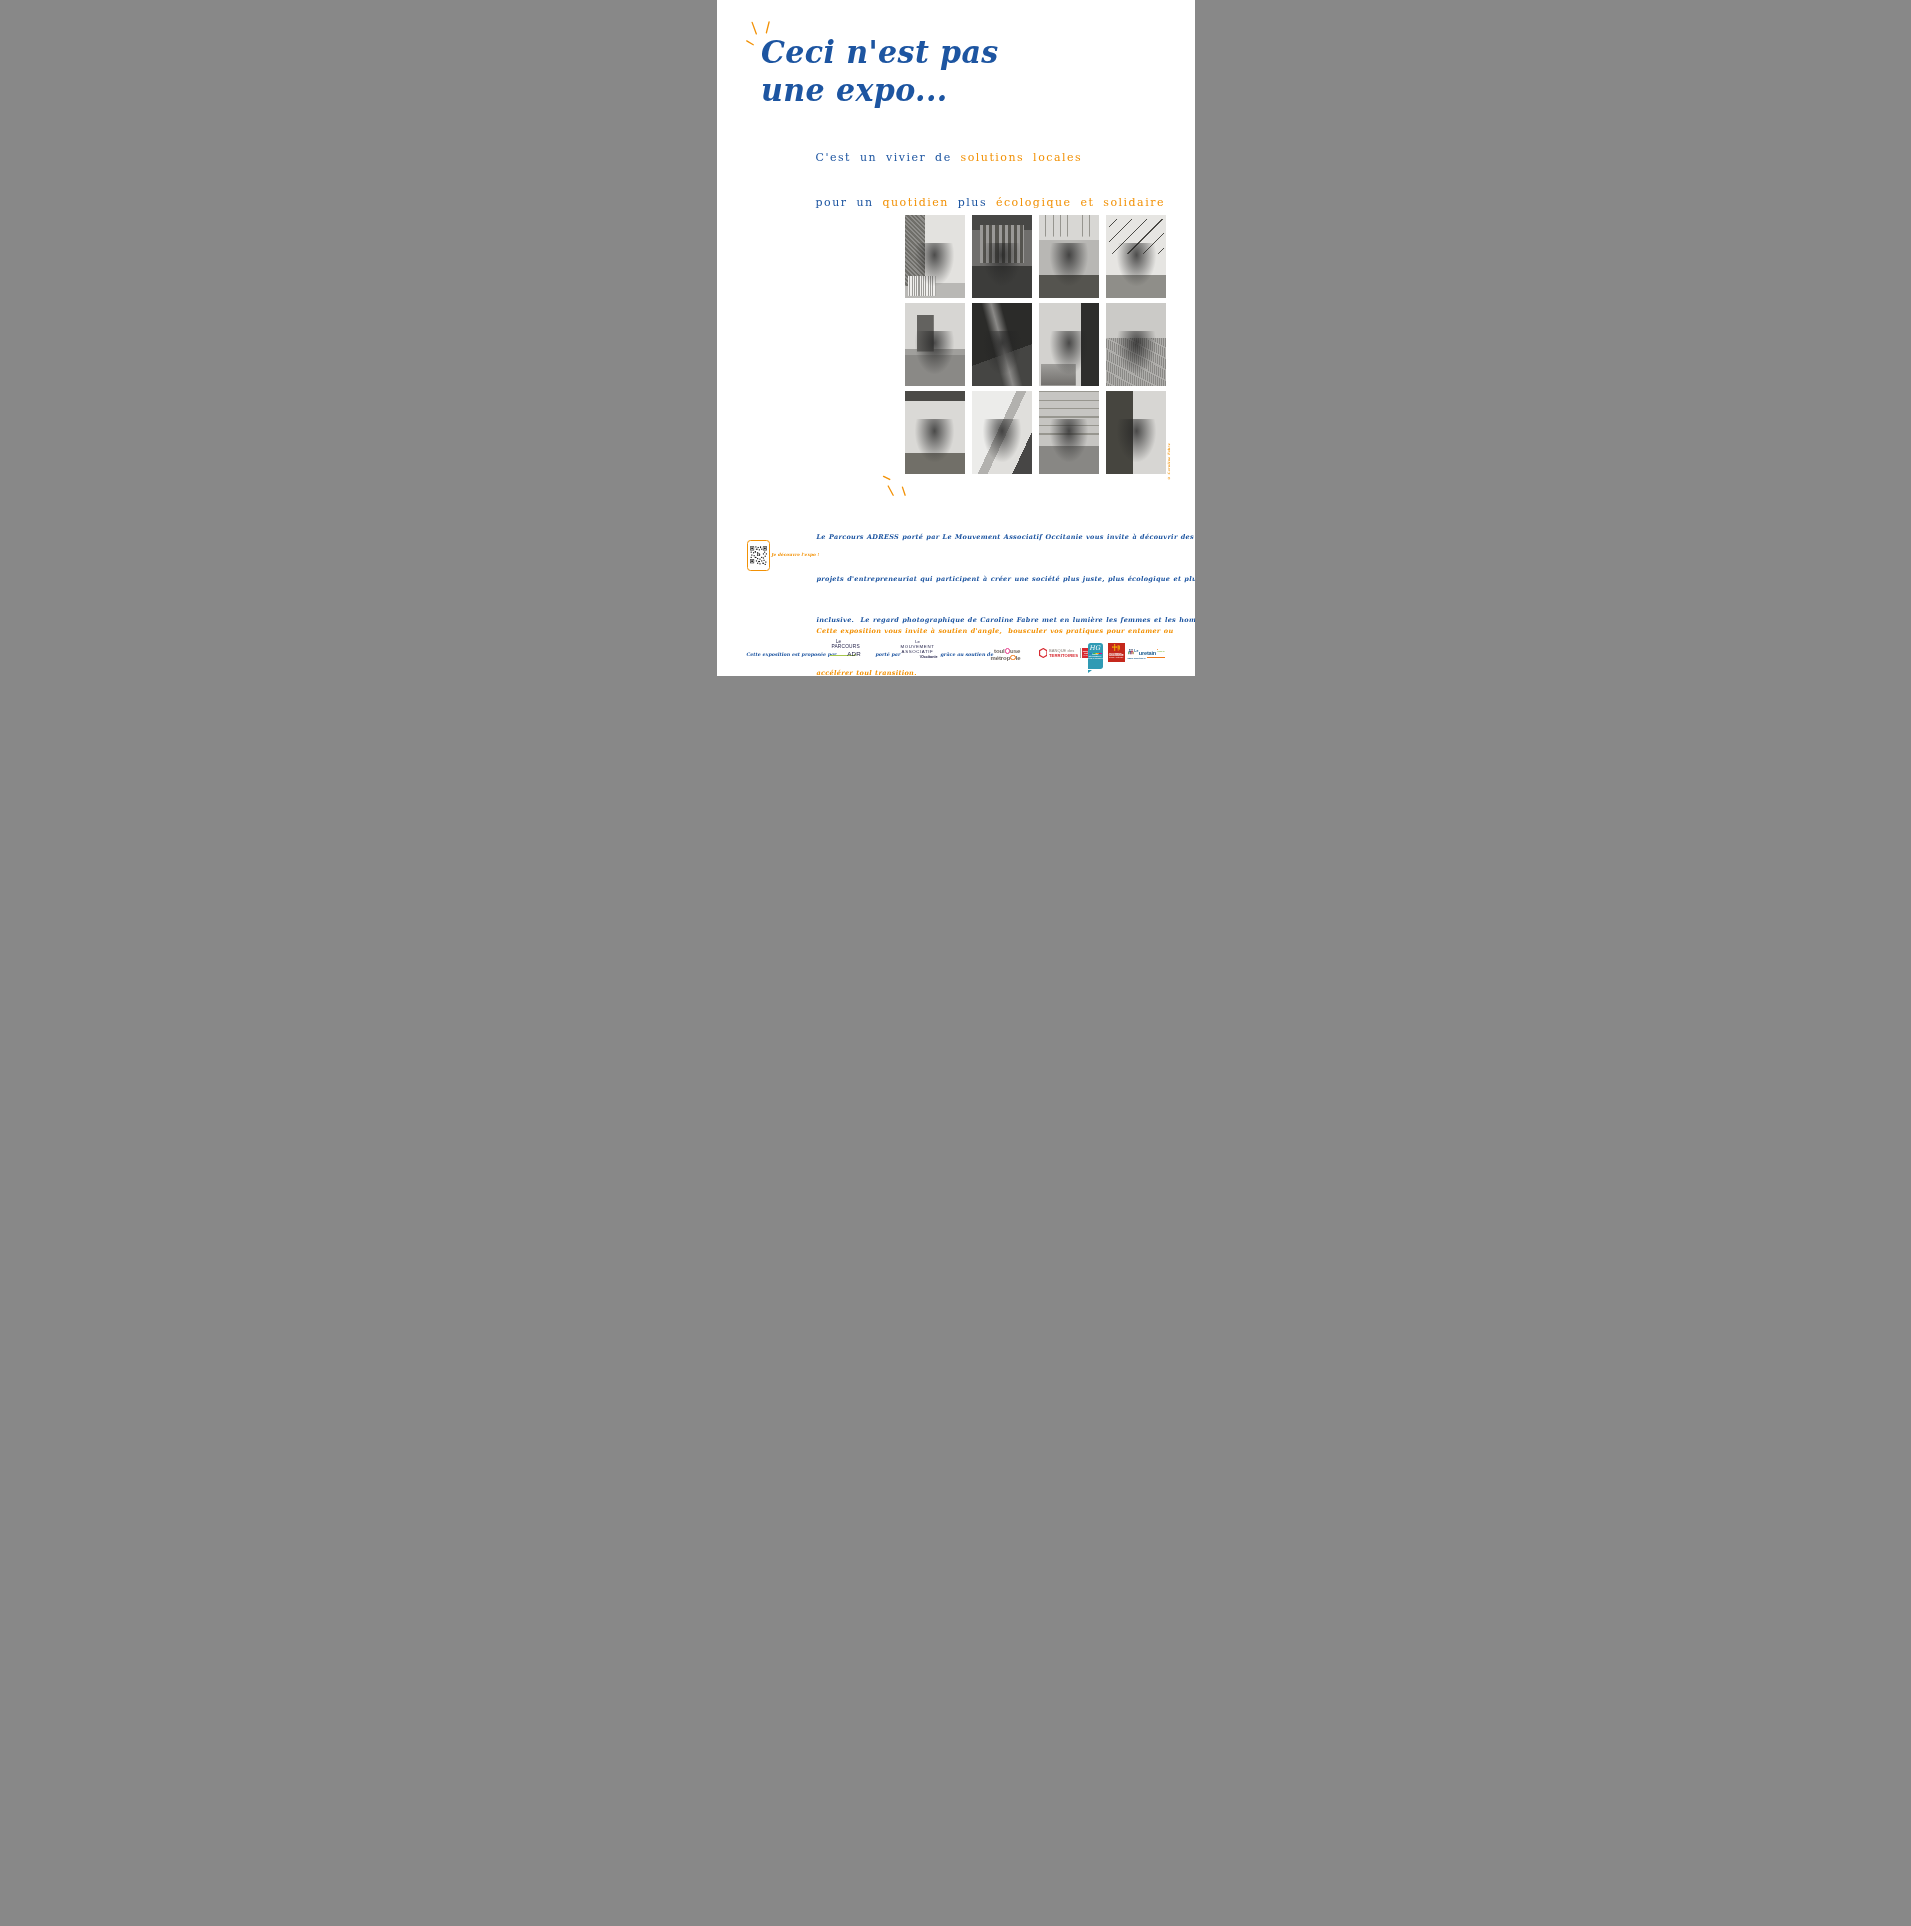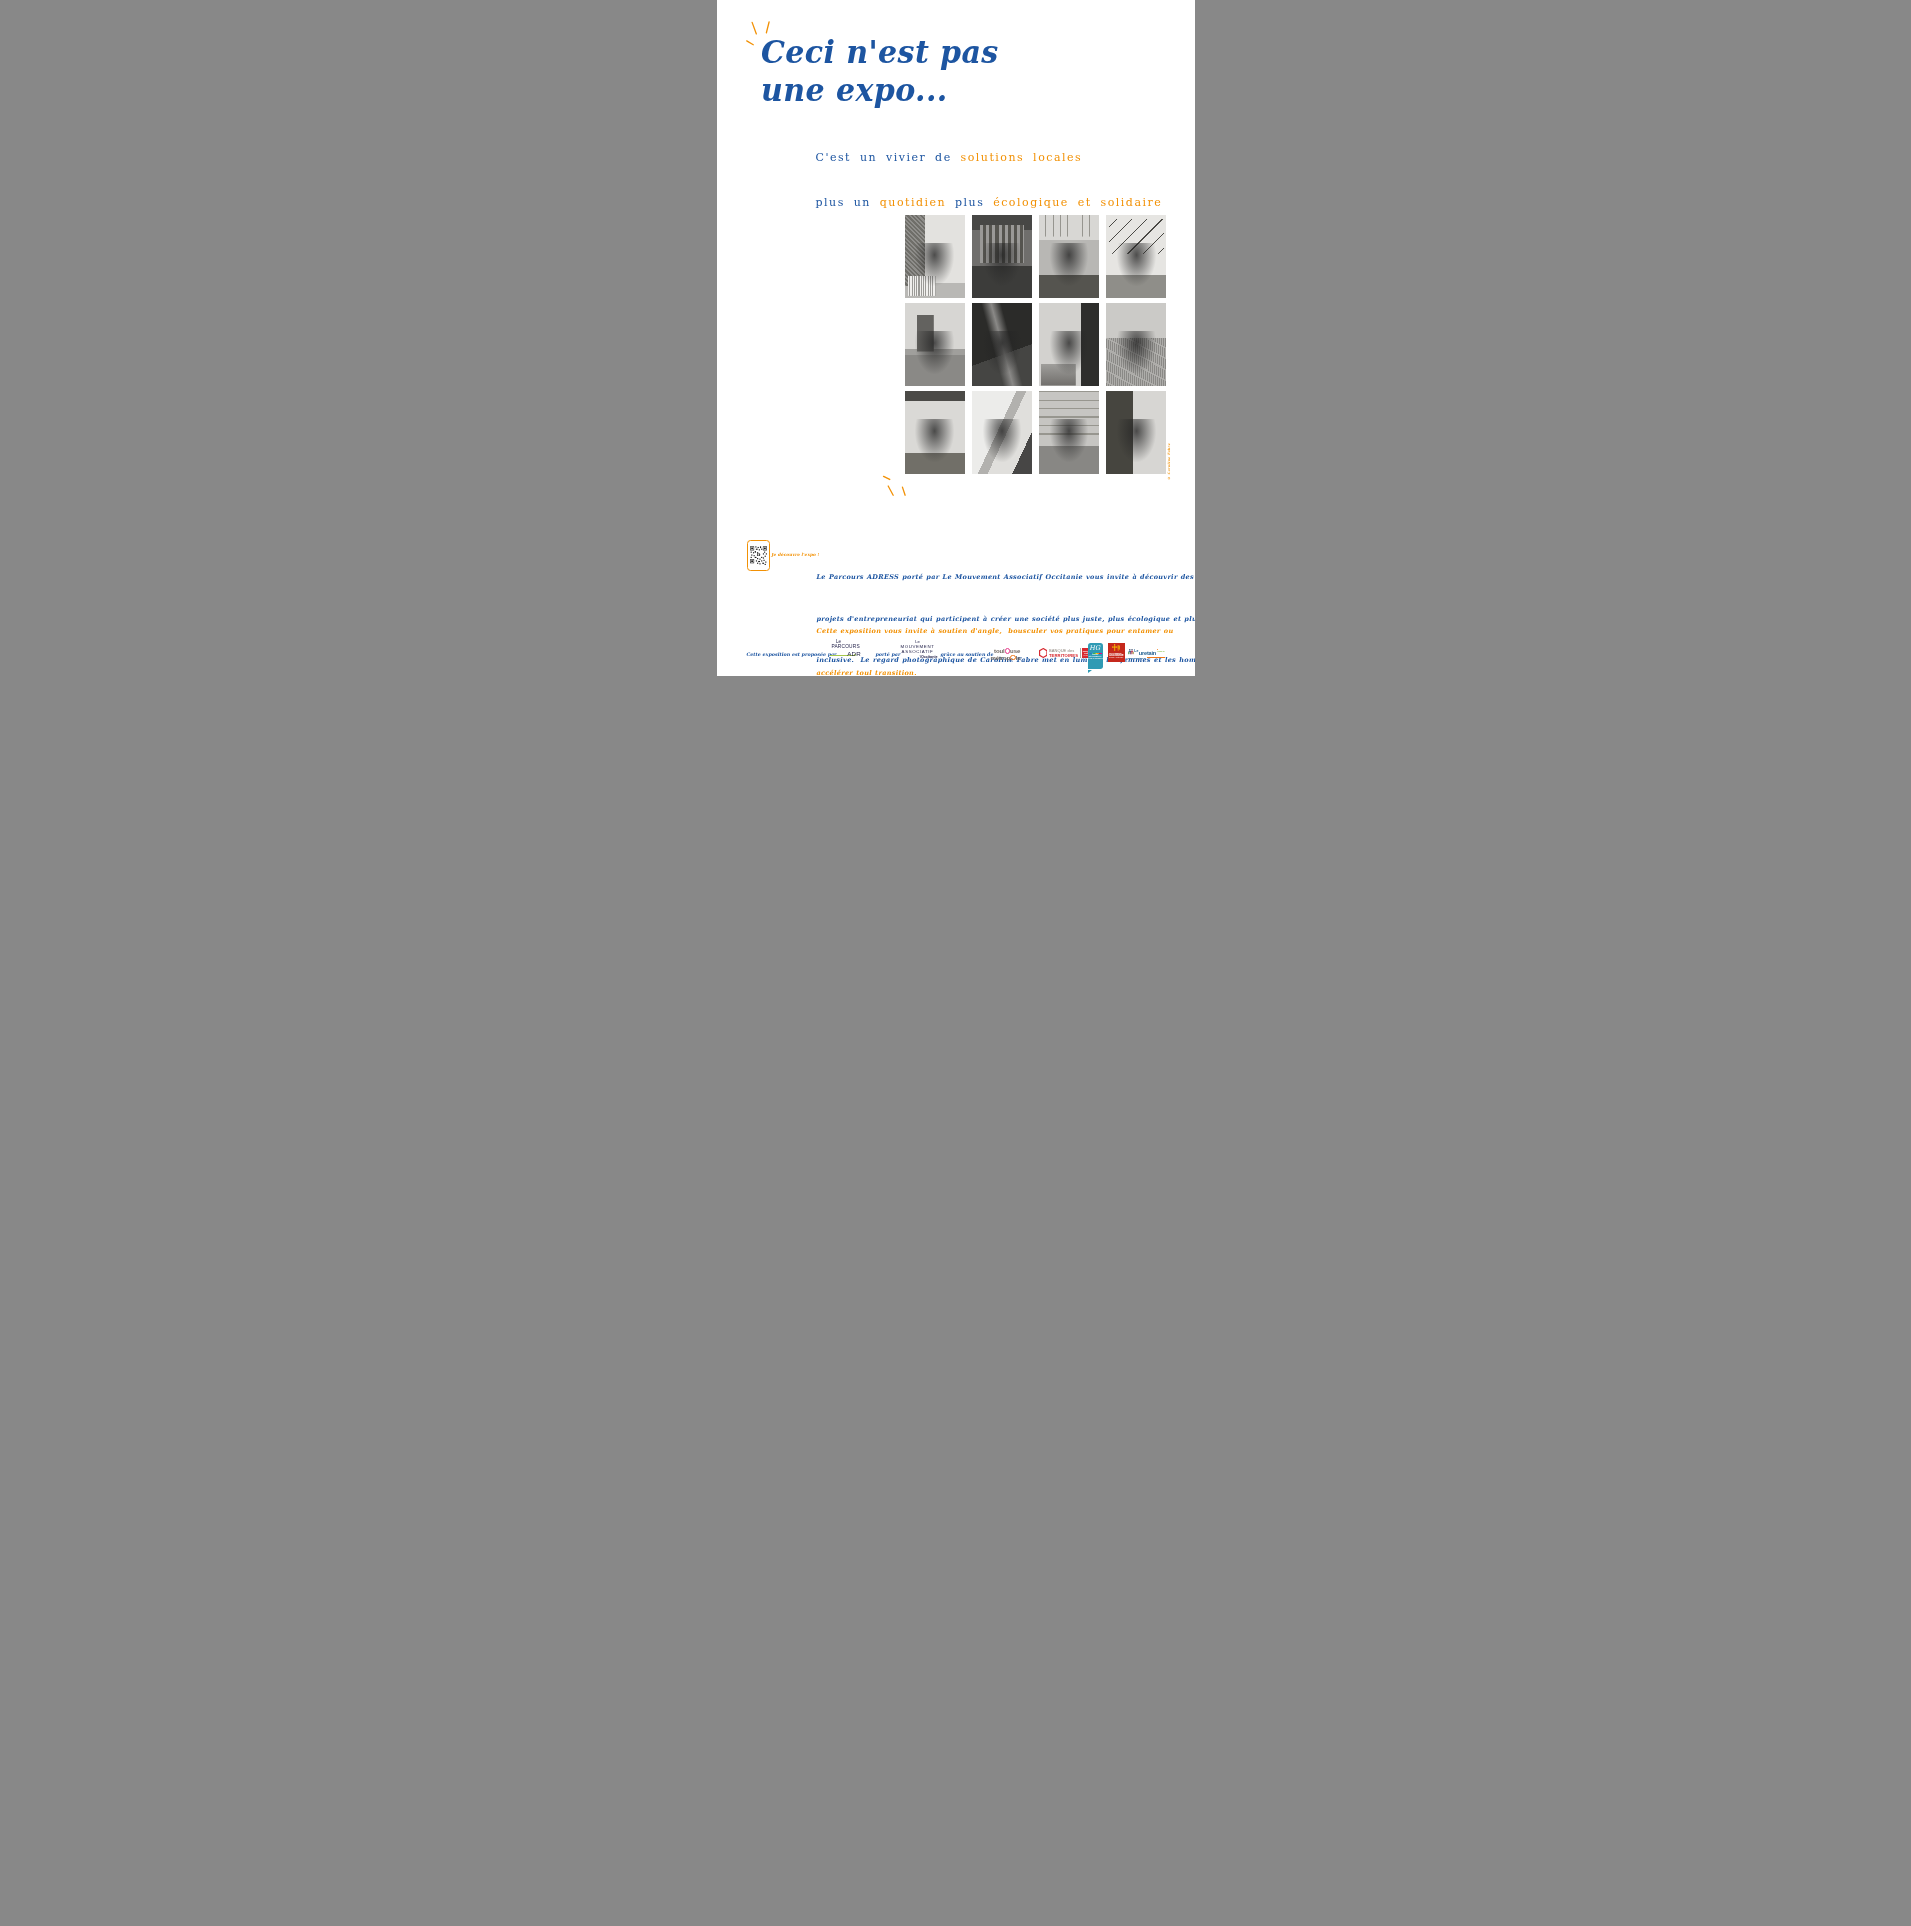--- a/index.html
+++ b/index.html
@@ -54,21 +54,21 @@
 
   
   .qr-frame{position:absolute;left:30px;top:540px;width:21.6px;height:28.5px;border:0.8px solid var(--orange);
             border-radius:3.5px;display:flex;align-items:center;justify-content:center;background:#fff;}
   .qr-label{position:absolute;left:55px;top:552px;color:var(--orange);font-weight:bold;
             font-style:italic;font-size:4.2px;letter-spacing:0.1px;}
 
   
   .para{position:absolute;left:100px;font-weight:bold;font-style:italic;font-size:6.5px;
         line-height:13.7px;letter-spacing:0.3px;word-spacing:0.6px;white-space:pre;}
-  .para.blue{top:544px;color:var(--blue);font-style:italic;}
+  .para.blue{top:504px;color:var(--blue);font-style:italic;}
   .para.orange{top:598px;color:var(--orange);}
 
   
   .cred{position:absolute;color:var(--blue);font-weight:bold;font-style:italic;font-size:4.8px;white-space:pre;}
 
   
   .lp{position:absolute;left:113px;top:640px;width:45px;height:21.6px;font-family:"Liberation Sans",sans-serif;color:var(--navy);}
   .lp-le{position:absolute;left:6.5px;top:-1.2px;font-size:4.6px;}
   .lp-parcours{position:absolute;left:1.9px;top:4.2px;font-size:4.8px;letter-spacing:0.2px;font-stretch:condensed;}
   .lp-arrow{position:absolute;left:0;top:15.4px;width:25px;height:0.8px;background:var(--green);}
@@ -148,21 +148,21 @@
       <line x1="432" y1="1236" x2="448" y2="1244"></line>
       <line x1="444" y1="1261" x2="457" y2="1285"></line>
       <line x1="481" y1="1264" x2="488" y2="1285"></line>
     </g>
   </svg>
 
   <div class="title"><span>Ceci n'est pas</span><br><span>une expo...</span></div>
 
   <div class="subtitle">
     <div><span class="b">C'est un vivier de </span><span class="o">solutions locales</span></div>
-    <div><span class="b">plus un </span><span class="o">quotidien </span><span class="b">plus </span><span class="o">écologique et solidaire</span></div>
+    <div><span class="b">pour un </span><span class="o">quotidien </span><span class="b">plus </span><span class="o">écologique et solidaire</span></div>
   </div>
 
   <div class="grid">
     <div class="photo p1" title="Trois ouvriers en casques et gilets blancs devant un plan mural, radiateurs et sanitaires empilés"></div>
     <div class="photo p2" title="Deux cuisiniers en combinaison dans une cuisine professionnelle, bocaux alignés sur un chariot inox"></div>
     <div class="photo p3" title="Équipe réunie dans un bureau, une personne en fauteuil roulant au centre"></div>
     <div class="photo p4" title="Trois hommes avec un vélo cargo, cadres de vélos accrochés au mur"></div>
     <div class="photo p5" title="Homme en noir près d'une chaise dans les herbes, silo Cemex en arrière-plan"></div>
     <div class="photo p6" title="Duo dans un atelier sombre avec roue de vélo, raquette et diable de manutention"></div>
     <div class="photo p7" title="Cinq brasseurs posés sur des fûts devant l'entrée de leur brasserie"></div>

